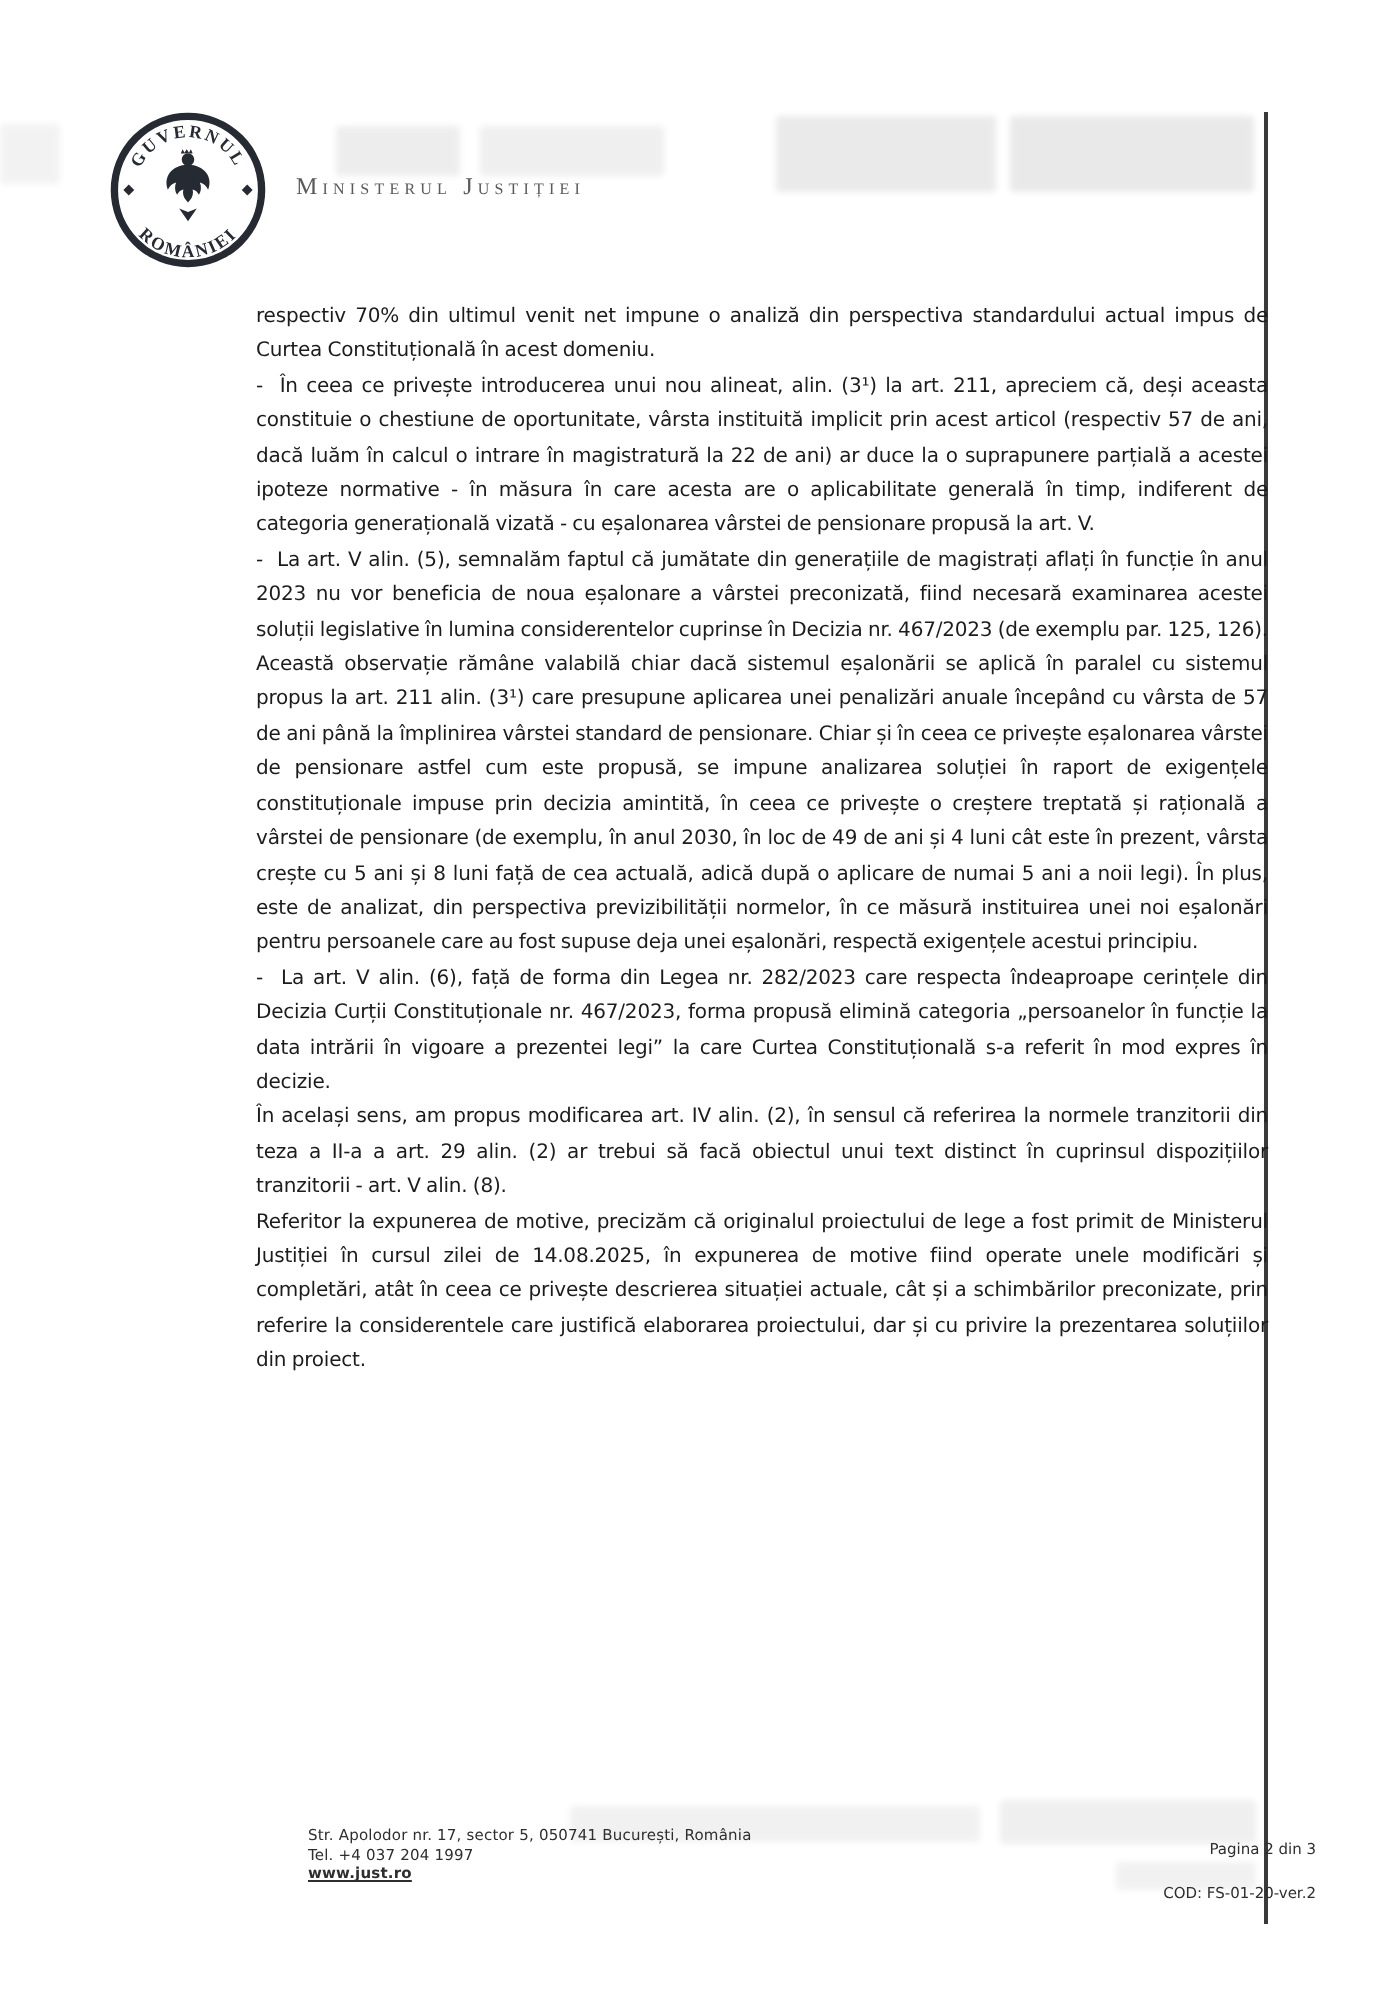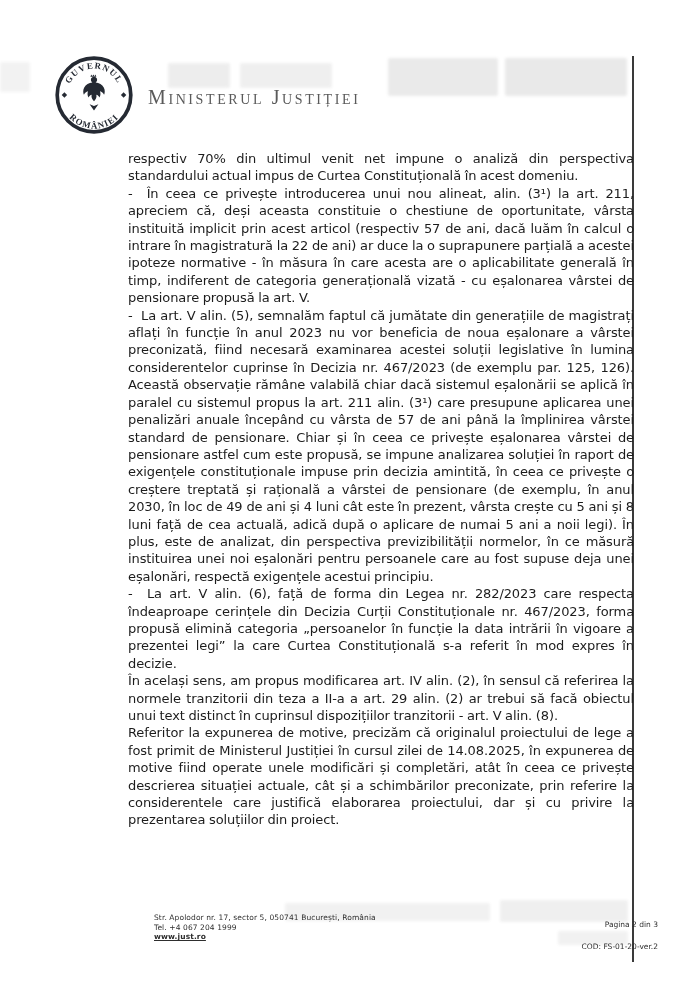--- a/index.html
+++ b/index.html
@@ -12,21 +12,21 @@
     overflow:hidden;color:#1d1d1d;
   }
   
   .seal{
     position:absolute;left:54px;top:54px;width:80px;height:82px;
     filter:blur(.35px);
   }
   .ministry{
     position:absolute;left:148px;top:86px;
     font-family:"Liberation Serif","DejaVu Serif",serif;
-    font-variant:small-caps;font-size:20px;letter-spacing:2.6px;
+    font-variant:small-caps;font-size:12px;letter-spacing:2.6px;
     color:#5a5a5a;filter:blur(.2px);
   }
   
   .scanline{
     position:absolute;left:632px;top:56px;width:1.6px;height:906px;
     background:#1f1f1f;opacity:.88;
   }
   .bleed{
     position:absolute;background:#5a5a5a;filter:blur(1.6px);
     border-radius:2px;pointer-events:none;
@@ -35,21 +35,21 @@
   .b1{left:168px;top:63px;width:62px;height:25px;opacity:.10;}
   .b2{left:240px;top:63px;width:92px;height:25px;opacity:.09;}
   .b3{left:388px;top:58px;width:110px;height:38px;opacity:.12;}
   .b4{left:505px;top:58px;width:122px;height:38px;opacity:.13;}
   .b5{left:285px;top:903px;width:205px;height:18px;opacity:.08;}
   .b6{left:500px;top:900px;width:128px;height:22px;opacity:.09;}
   .b7{left:558px;top:931px;width:70px;height:14px;opacity:.08;}
   
   .letter-body{
     position:absolute;left:128px;top:150px;width:506px;
-    font-size:13px;line-height:17.4px;text-align:justify;
+    font-size:10px;line-height:17.4px;text-align:justify;
     color:#1c1c1c;letter-spacing:-.1px;word-spacing:-.4px;
   }
   .letter-body p{margin:0;}
   .letter-body .it{font-style:italic;}
   
   .footer-left{
     position:absolute;left:154px;top:913px;
     font-size:7.5px;line-height:9.6px;color:#2e2e2e;letter-spacing:.1px;
   }
   .footer-left .site{text-decoration:underline;font-weight:bold;}
@@ -112,19 +112,19 @@
     <p>respectiv 70% din ultimul venit net impune o analiză din perspectiva standardului actual impus de Curtea Constituțională în acest domeniu.</p>
     <p>-&nbsp;&nbsp;În ceea ce privește introducerea unui nou alineat, alin. (3¹) la art. 211, apreciem că, deși aceasta constituie o chestiune de oportunitate, vârsta instituită implicit prin acest articol (respectiv 57 de ani, dacă luăm în calcul o intrare în magistratură la 22 de ani) ar duce la o suprapunere parțială a acestei ipoteze normative - în măsura în care acesta are o aplicabilitate generală în timp, indiferent de categoria generațională vizată - cu eșalonarea vârstei de pensionare propusă la art. V.</p>
     <p>-&nbsp;&nbsp;La art. V alin. (5), semnalăm faptul că jumătate din generațiile de magistrați aflați în funcție în anul 2023 nu vor beneficia de noua eșalonare a vârstei preconizată, fiind necesară examinarea acestei soluții legislative în lumina considerentelor cuprinse în Decizia nr. 467/2023 (de exemplu par. 125, 126). Această observație rămâne valabilă chiar dacă sistemul eșalonării se aplică în paralel cu sistemul propus la art. 211 alin. (3¹) care presupune aplicarea unei penalizări anuale începând cu vârsta de 57 de ani până la împlinirea vârstei standard de pensionare. Chiar și în ceea ce privește eșalonarea vârstei de pensionare astfel cum este propusă, se impune analizarea soluției în raport de exigențele constituționale impuse prin decizia amintită, în ceea ce privește o creștere treptată și rațională a vârstei de pensionare (de exemplu, în anul 2030, în loc de 49 de ani și 4 luni cât este în prezent, vârsta crește cu 5 ani și 8 luni față de cea actuală, adică după o aplicare de numai 5 ani a noii legi). În plus, este de analizat, din perspectiva previzibilității normelor, în ce măsură instituirea unei noi eșalonări pentru persoanele care au fost supuse deja unei eșalonări, respectă exigențele acestui principiu.</p>
     <p>-&nbsp;&nbsp;La art. V alin. (6), față de forma din Legea nr. 282/2023 care respecta îndeaproape cerințele din Decizia Curții Constituționale nr. 467/2023, forma propusă elimină categoria „persoanelor în funcție la data intrării în vigoare a prezentei legi” la care Curtea Constituțională s-a referit în mod expres în decizie.</p>
     <p>În același sens, am propus modificarea art. IV alin. (2), în sensul că referirea la normele tranzitorii din teza a II-a a art. 29 alin. (2) ar trebui să facă obiectul unui text distinct în cuprinsul dispozițiilor tranzitorii - art. V alin. (8).</p>
     <p>Referitor la expunerea de motive, precizăm că originalul proiectului de lege a fost primit de Ministerul Justiției în cursul zilei de 14.08.2025, în expunerea de motive fiind operate unele modificări și completări, atât în ceea ce privește descrierea situației actuale, cât și a schimbărilor preconizate, prin referire la considerentele care justifică elaborarea proiectului, dar și cu privire la prezentarea soluțiilor din proiect.</p>
   </div>
 
   <div class="footer-left">
     <div>Str. Apolodor nr. 17, sector 5, 050741 București, România</div>
-    <div>Tel. +4 067 204 1999</div>
+    <div>Tel. +4 037 204 1997</div>
     <div class="site">www.just.ro</div>
   </div>
   <div class="fr-page">Pagina 2 din 3</div>
   <div class="fr-code">COD: FS-01-20-ver.2</div>
 
 </div>
 
 </body></html>

